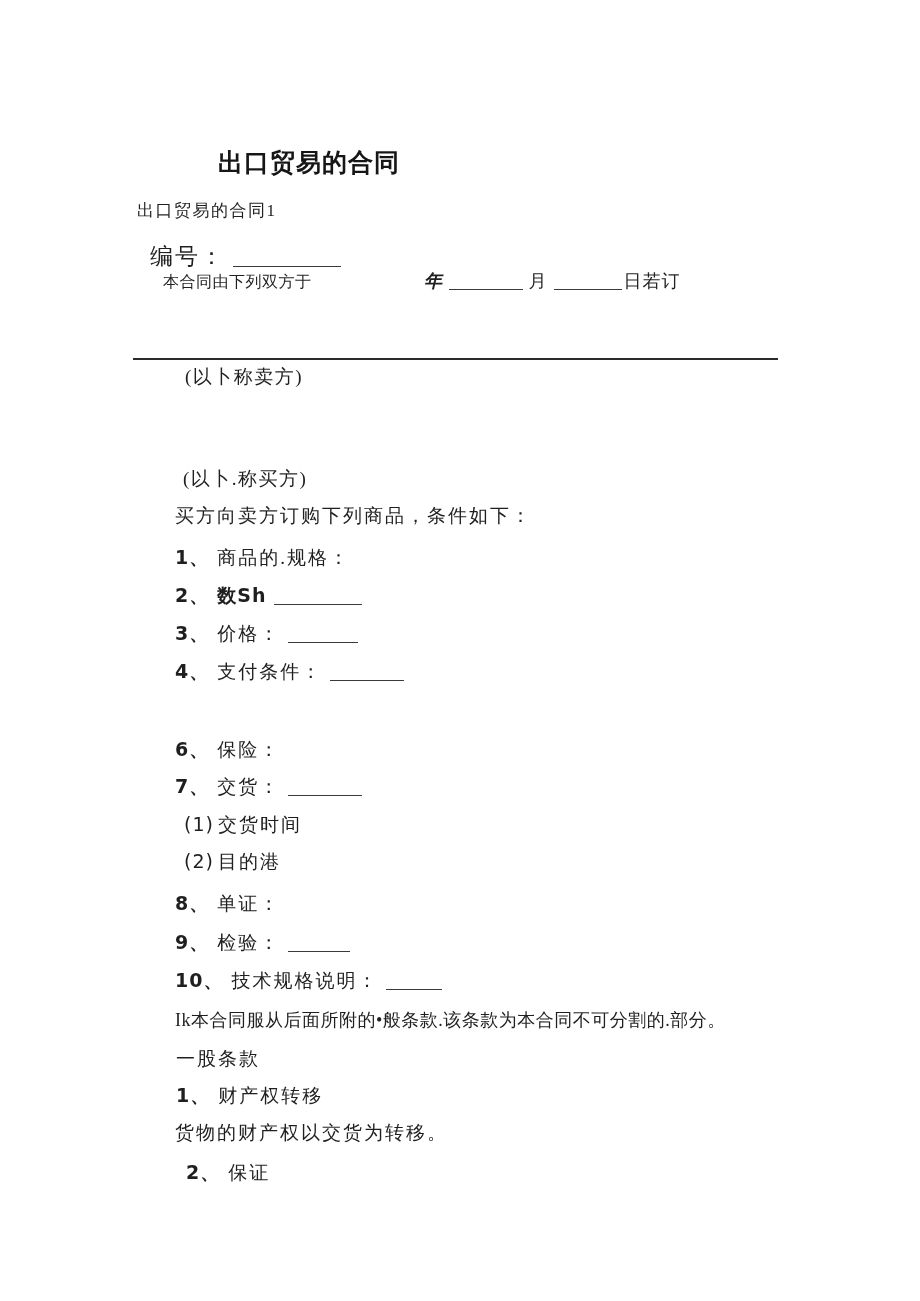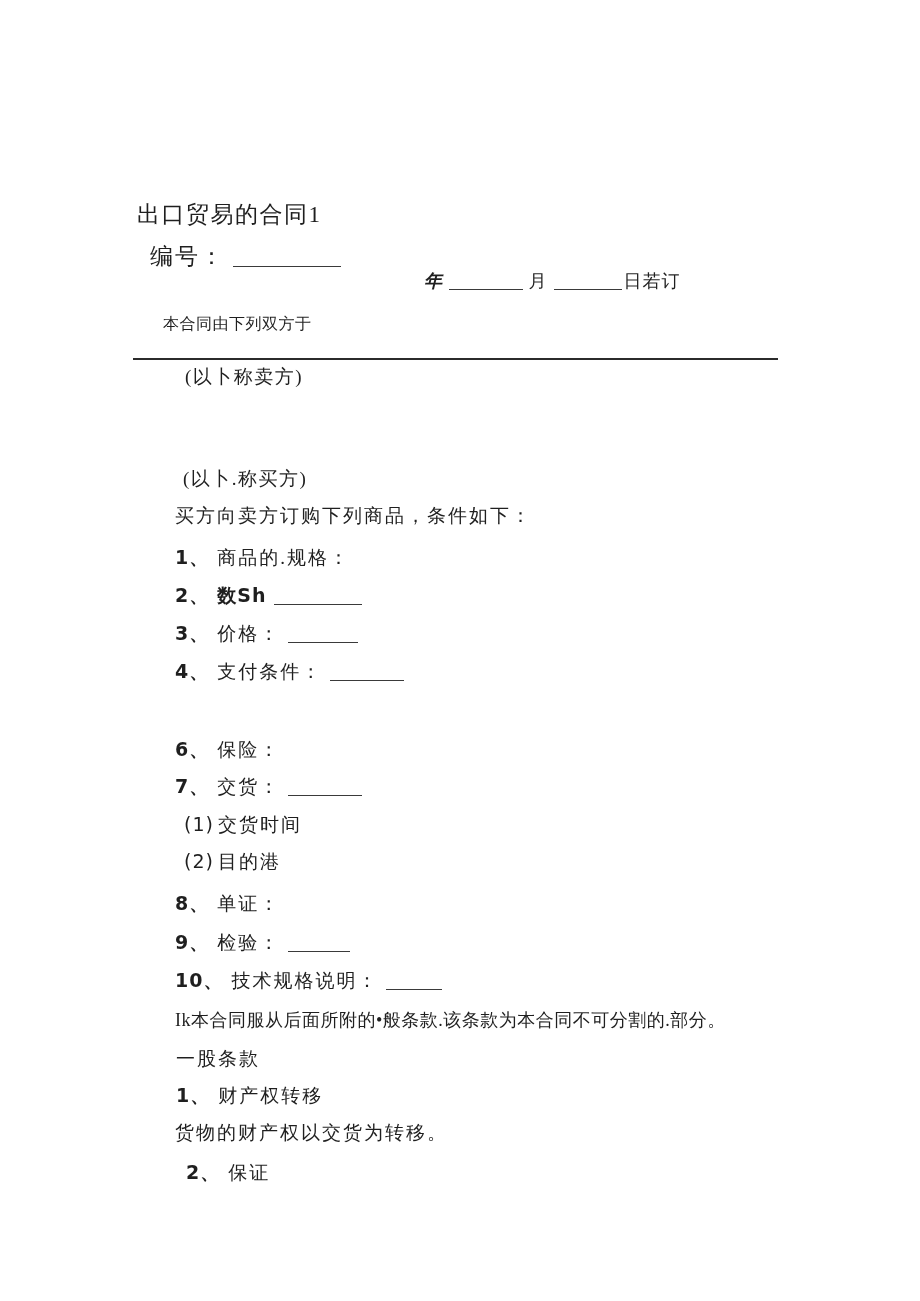--- a/index.html
+++ b/index.html
@@ -12,23 +12,23 @@
     overflow:hidden;
   }
   .row{position:absolute;white-space:nowrap;}
   .doc-title{
     font-family:"DejaVu Sans","Liberation Sans",sans-serif;
     font-weight:bold;
     font-size:25px;
     letter-spacing:1px;
     color:#161616;
   }
-  .doc-subtitle{font-size:23px;letter-spacing:1.5px;}
+  .doc-subtitle{font-size:17px;letter-spacing:1.5px;}
   .number-row{font-size:23px;letter-spacing:2px;}
-  .intro-row{font-size:16px;letter-spacing:0.5px;margin-top:42px;}
+  .intro-row{font-size:16px;letter-spacing:0.5px;}
   .date-group{font-size:18px;letter-spacing:1px;}
   .italic-year{font-style:italic;font-weight:600;}
   .note-row{font-size:19px;letter-spacing:1.5px;text-align:center;}
   .body-row{font-size:19px;letter-spacing:2px;}
   .para-row{font-size:18px;letter-spacing:0.5px;}
   .prefix{
     font-family:"DejaVu Sans","Liberation Sans",sans-serif;
     font-weight:600;
     margin-right:8px;
     letter-spacing:1px;
@@ -53,20 +53,21 @@
     position:absolute;
     background:#2b2b2b;
     height:2px;
   }
 </style>
 </head>
 <body>
 
 <div class="page">
 
+  <div class="row doc-title" style="left:218px;top:146px">出口贸易的合同</div>
 
   <div class="row doc-subtitle" style="left:137px;top:199px">出口贸易的合同1</div>
 
   <div class="row number-row" style="left:150px;top:241px">
     <span>编号：</span><span class="blank" style="width:108px"></span>
   </div>
 
   <div class="row intro-row" style="left:163px;top:272px">本合同由下列双方于</div>
 
   <div class="row date-group" style="left:424px;top:269px">

